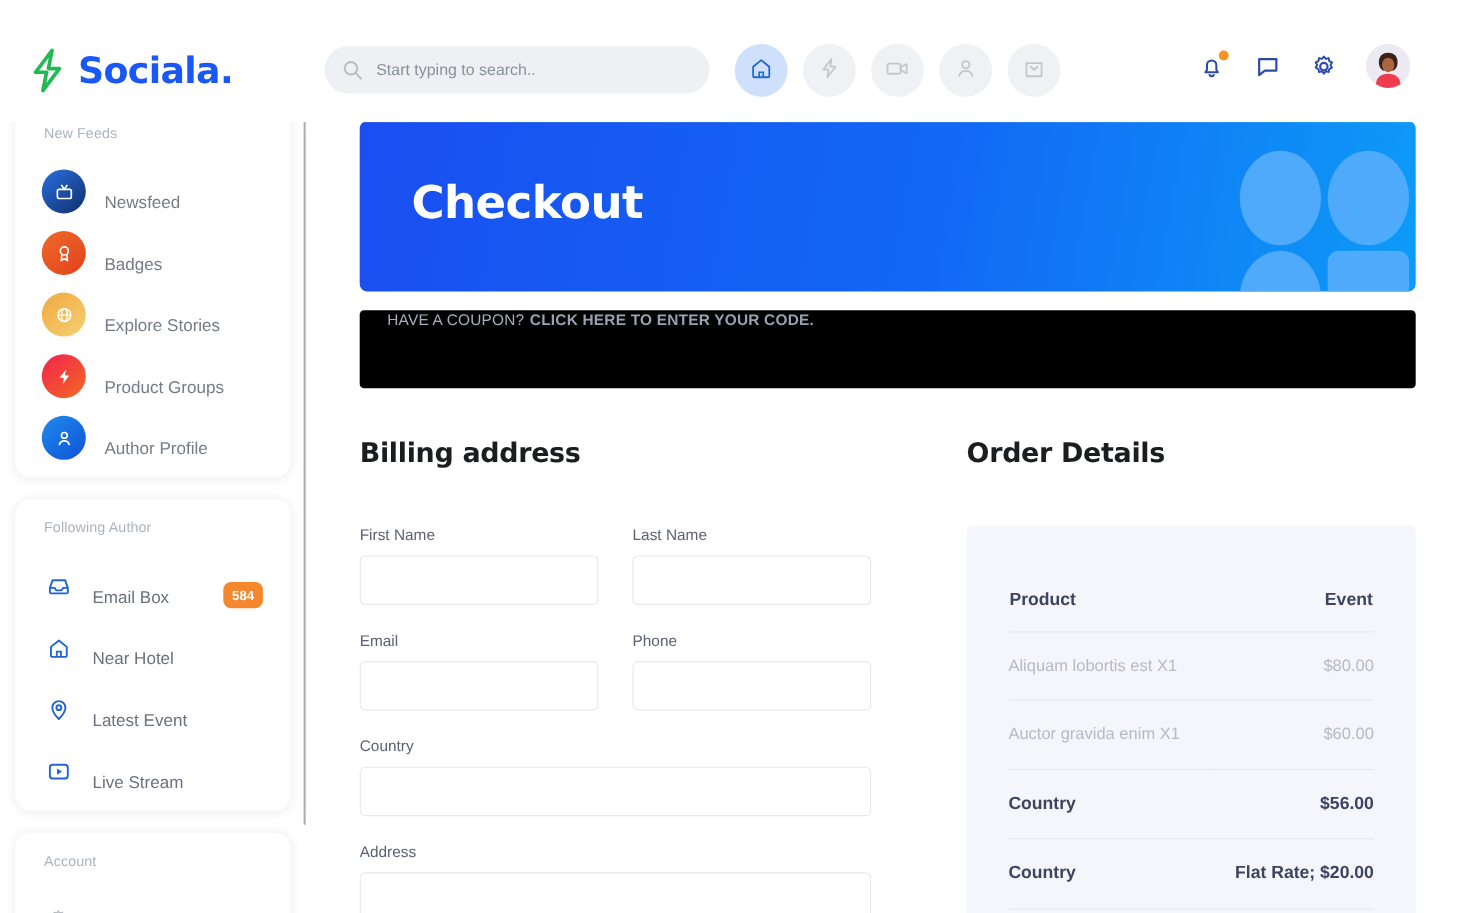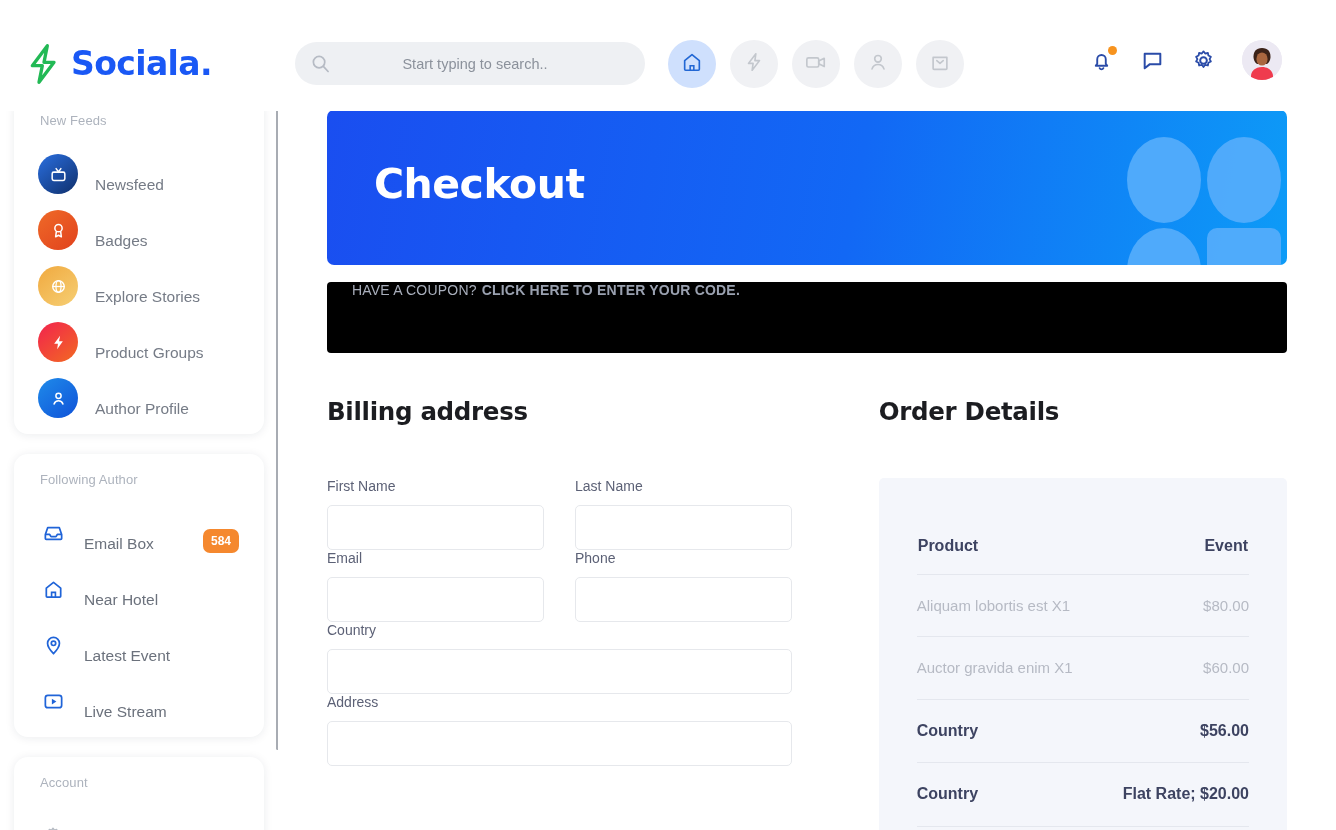--- a/index.html
+++ b/index.html
@@ -37,21 +37,20 @@
     width: 350px; height: 43px;
     background: #eef0f3; border-radius: 22px;
     display: flex; align-items: center;
   }
   .search-icon { margin-left: 16px; width: 19px; height: 19px; flex:0 0 auto; }
   .search-input {
     border: none; outline: none; background: transparent;
     font-size: 14.5px; color: #6b7280;
     margin-left: 10px; width: 270px;
     font-family: "Liberation Sans", sans-serif;
-    text-align: center;
   }
   .search-input::placeholder { color: #8b919b; }
 
   .nav-icons {
     position: absolute; left: 668px; top: 24px;
     display: flex; gap: 14px;
   }
   .nav-circle {
     width: 48px; height: 48px; border-radius: 50%;
     background: #f0f1f4;
@@ -167,21 +166,21 @@
   }
   .col-billing { width: 520px; }
   .col-order { width: 430px; margin-left: 58px; }
 
   .sec-title {
     font-size: 24.5px; font-weight: bold; color: #1c1d21;
     margin: 0 0 52px 0; letter-spacing: -0.3px;
     font-family: "DejaVu Sans", sans-serif;
   }
   .field-row { display: flex; gap: 31px; }
-  .field { }
+  .field { margin-bottom: 24px; }
   .field.half { width: 217px; }
   .field.full { width: 465px; }
   .field label {
     display: block; font-size: 14px; color: #5c6176;
     margin-bottom: 11px;
   }
   .field input {
     width: 100%; height: 45px;
     border: 1px solid #e6e8ec; border-radius: 5px;
     background: #fff; outline: none;

